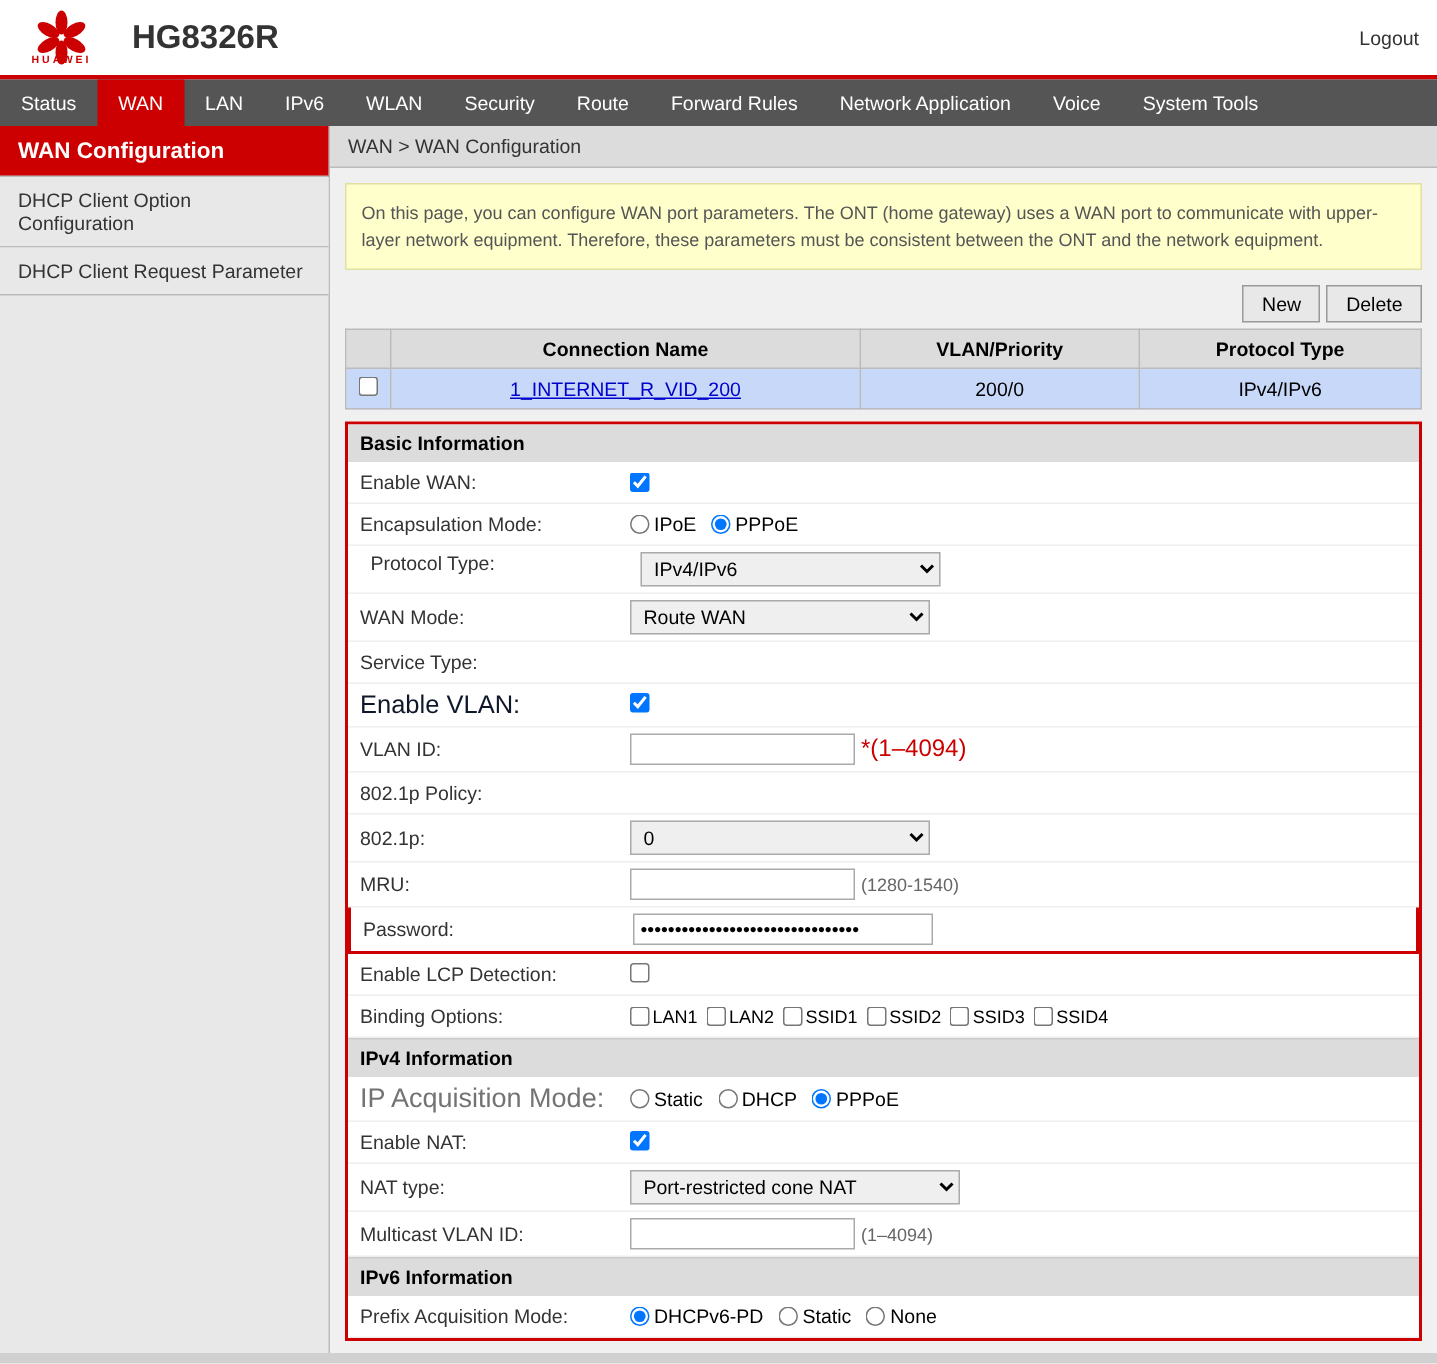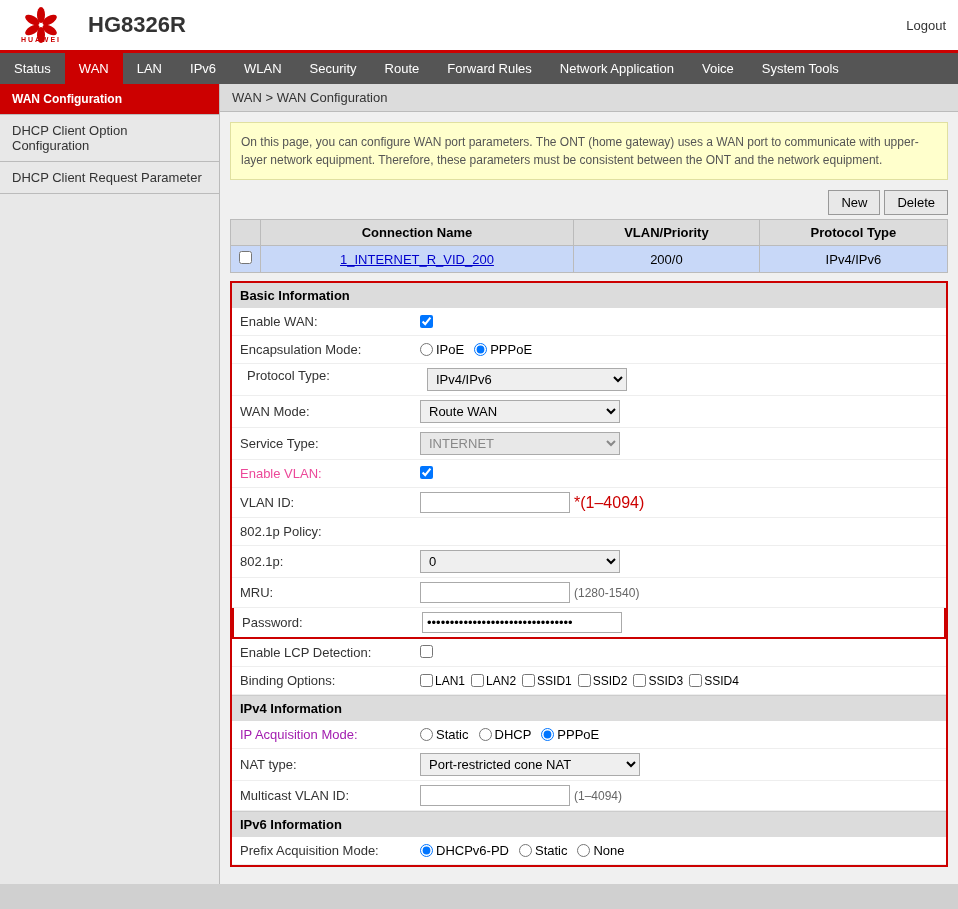--- a/index.html
+++ b/index.html
@@ -42,21 +42,21 @@
   <a style="color:white;padding:8px 14px;cursor:pointer;font-size:13px;text-decoration:none;">Route</a>
   <a style="color:white;padding:8px 14px;cursor:pointer;font-size:13px;text-decoration:none;">Forward Rules</a>
   <a style="color:white;padding:8px 14px;cursor:pointer;font-size:13px;text-decoration:none;">Network Application</a>
   <a style="color:white;padding:8px 14px;cursor:pointer;font-size:13px;text-decoration:none;">Voice</a>
   <a style="color:white;padding:8px 14px;cursor:pointer;font-size:13px;text-decoration:none;">System Tools</a>
 </div>
 
 <div style="display:flex; min-height:800px; background:#d0d0d0;">
 
   <div style="background:#e8e8e8;width:220px;min-width:220px;border-right:1px solid #bbb;">
-    <div style="padding:8px 12px;cursor:pointer;font-size:12px;background:#cc0000;color:white;font-weight:bold;border-bottom:1px solid #bbb;">WAN Configuration</div>
+    <div style="padding:8px 12px;cursor:pointer;font-size:15px;background:#cc0000;color:white;font-weight:bold;border-bottom:1px solid #bbb;">WAN Configuration</div>
     <div style="padding:8px 12px;cursor:pointer;font-size:13px;border-bottom:1px solid #bbb;color:#333;background:#e8e8e8;">DHCP Client Option Configuration</div>
     <div style="padding:8px 12px;cursor:pointer;font-size:13px;border-bottom:1px solid #bbb;color:#333;background:#e8e8e8;">DHCP Client Request Parameter</div>
   </div>
 
   <div style="flex:1;background:#f0f0f0;">
 
     <div style="background:#dcdcdc;padding:6px 12px;border-bottom:1px solid #bbb;font-size:13px;color:#333;">WAN &gt; WAN Configuration</div>
 
     <div style="background:#ffffcc;border:1px solid #e0e0a0;margin:10px;padding:10px;font-size:12px;color:#555;line-height:1.5;">
       <span>On this page, you can configure WAN port parameters. The ONT (home gateway) uses a WAN port to communicate with upper-layer network equipment. Therefore, these parameters must be consistent between the ONT and the network equipment.</span>
@@ -128,29 +128,24 @@
         <div style="flex:1;">
           <select style="padding:2px 4px;border:1px solid #aaa;font-size:13px;width:200px;">
             <option>Route WAN</option>
             <option>Bridge WAN</option>
           </select>
         </div>
       </div>
 
       <div style="display:flex;align-items:center;padding:4px 8px;border-bottom:1px solid #eee;min-height:28px;">
         <div style="width:180px;min-width:180px;color:#333;font-size:13px;">Service Type:</div>
-        <div style="flex:1;">
-          <select style="padding:2px 4px;border:1px solid #aaa;font-size:13px;width:200px;background:#e8e8e8;color:#888;">
-            <option>INTERNET</option>
-          </select>
-        </div>
-      </div>
-
-      <div style="display:flex;align-items:center;padding:4px 8px;border-bottom:1px solid #eee;min-height:28px;">
-        <div style="width:180px;min-width:180px;color:#ec4899;font-size:13px;">Enable VLAN:</div>
+      </div>
+
+      <div style="display:flex;align-items:center;padding:4px 8px;border-bottom:1px solid #eee;min-height:28px;">
+        <div style="width:180px;min-width:180px;color:#0f172a;font-size:17px;">Enable VLAN:</div>
         <div style="flex:1;">
           <input type="checkbox" checked="" style="">
         </div>
       </div>
 
       <div style="display:flex;align-items:center;padding:4px 8px;border-bottom:1px solid #eee;min-height:28px;">
         <div style="width:180px;min-width:180px;color:#333;font-size:13px;">VLAN ID:</div>
         <div style="flex:1;display:flex;align-items:center;">
           <input type="text" style="padding: 2px 4px; border: 1px solid rgb(170, 170, 170); font-size: 13px; width: 150px;">
           <span style="color:#cc0000;font-size:16px;margin-left:4px;">*(1–4094)</span>
@@ -219,37 +214,43 @@
           <label style="display:flex;align-items:center;gap:2px;cursor:pointer;font-size:12px;">
             <input type="checkbox" style="">
             <span>SSID4</span>
           </label>
         </div>
       </div>
 
       <div style="background:#dcdcdc;padding:5px 8px;font-weight:bold;font-size:13px;border-top:1px solid #ccc;">IPv4 Information</div>
 
       <div style="display:flex;align-items:center;padding:4px 8px;border-bottom:1px solid #eee;min-height:28px;">
-        <div style="width:180px;min-width:180px;color:#a21caf;font-size:13px;">IP Acquisition Mode:</div>
+        <div style="width:180px;min-width:180px;color:#737373;font-size:18px;">IP Acquisition Mode:</div>
         <div style="flex:1;display:flex;align-items:center;gap:10px;">
           <label style="display:flex;align-items:center;gap:3px;cursor:pointer;">
             <input type="radio" name="ipv4acq" value="static" style="">
             <span>Static</span>
           </label>
           <label style="display:flex;align-items:center;gap:3px;cursor:pointer;">
             <input type="radio" name="ipv4acq" value="dhcp" style="">
             <span>DHCP</span>
           </label>
           <label style="display:flex;align-items:center;gap:3px;cursor:pointer;">
             <input type="radio" name="ipv4acq" value="pppoe" checked="" style="">
             <span>PPPoE</span>
           </label>
         </div>
       </div>
 
+      <div style="display:flex;align-items:center;padding:4px 8px;border-bottom:1px solid #eee;min-height:28px;">
+        <div style="width:180px;min-width:180px;color:#333;font-size:13px;">Enable NAT:</div>
+        <div style="flex:1;">
+          <input type="checkbox" checked="" style="">
+        </div>
+      </div>
 
       <div style="display:flex;align-items:center;padding:4px 8px;border-bottom:1px solid #eee;min-height:28px;">
         <div style="width:180px;min-width:180px;color:#333;font-size:13px;">NAT type:</div>
         <div style="flex:1;">
           <select style="padding:2px 4px;border:1px solid #aaa;font-size:13px;width:220px;">
             <option>Port-restricted cone NAT</option>
             <option>Full cone NAT</option>
             <option>Restricted cone NAT</option>
             <option>Symmetric NAT</option>
           </select>

